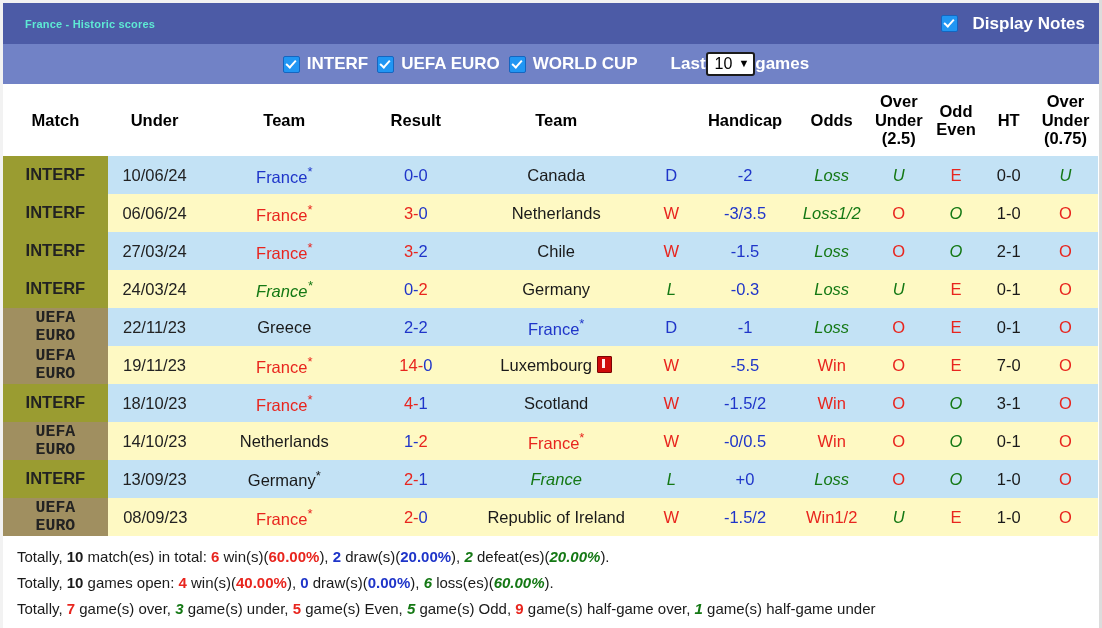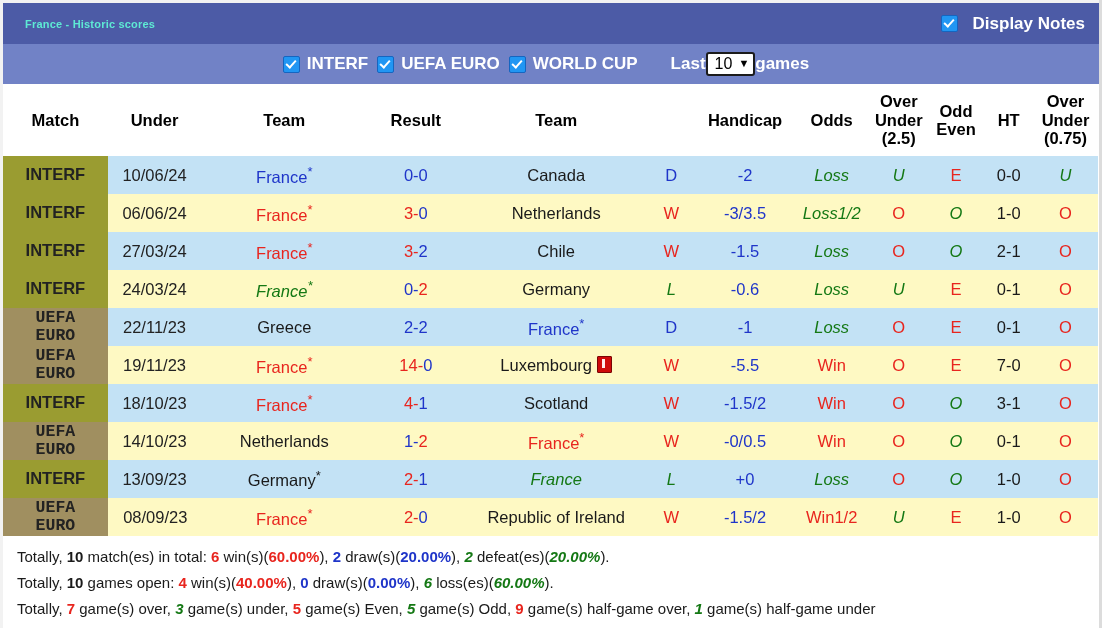--- a/index.html
+++ b/index.html
@@ -332,21 +332,21 @@
           <td><span class="c-black">2-1</span></td>
           <td><span class="c-red">O</span></td>
         </tr>
         <tr class="r-even">
           <td class="match-cell interf">INTERF</td>
           <td class="date-cell">24/03/24</td>
           <td class="team-left"><span class="c-green">France</span><span class="star c-green">*</span></td>
           <td><span class="c-blue">0</span><span class="c-blue">-</span><span class="c-red">2</span></td>
           <td class="team-right"><span class="c-black">Germany</span></td>
           <td><span class="c-green">L</span></td>
-          <td><span class="c-blue">-0.6</span></td>
+          <td><span class="c-blue">-0.3</span></td>
           <td><span class="c-green">Loss</span></td>
           <td><span class="c-green">U</span></td>
           <td><span class="c-red">E</span></td>
           <td><span class="c-black">0-1</span></td>
           <td><span class="c-red">O</span></td>
         </tr>
         <tr class="r-odd">
           <td class="match-cell uefa">UEFA<br>EURO</td>
           <td class="date-cell">22/11/23</td>
           <td class="team-left"><span class="c-black">Greece</span></td>

